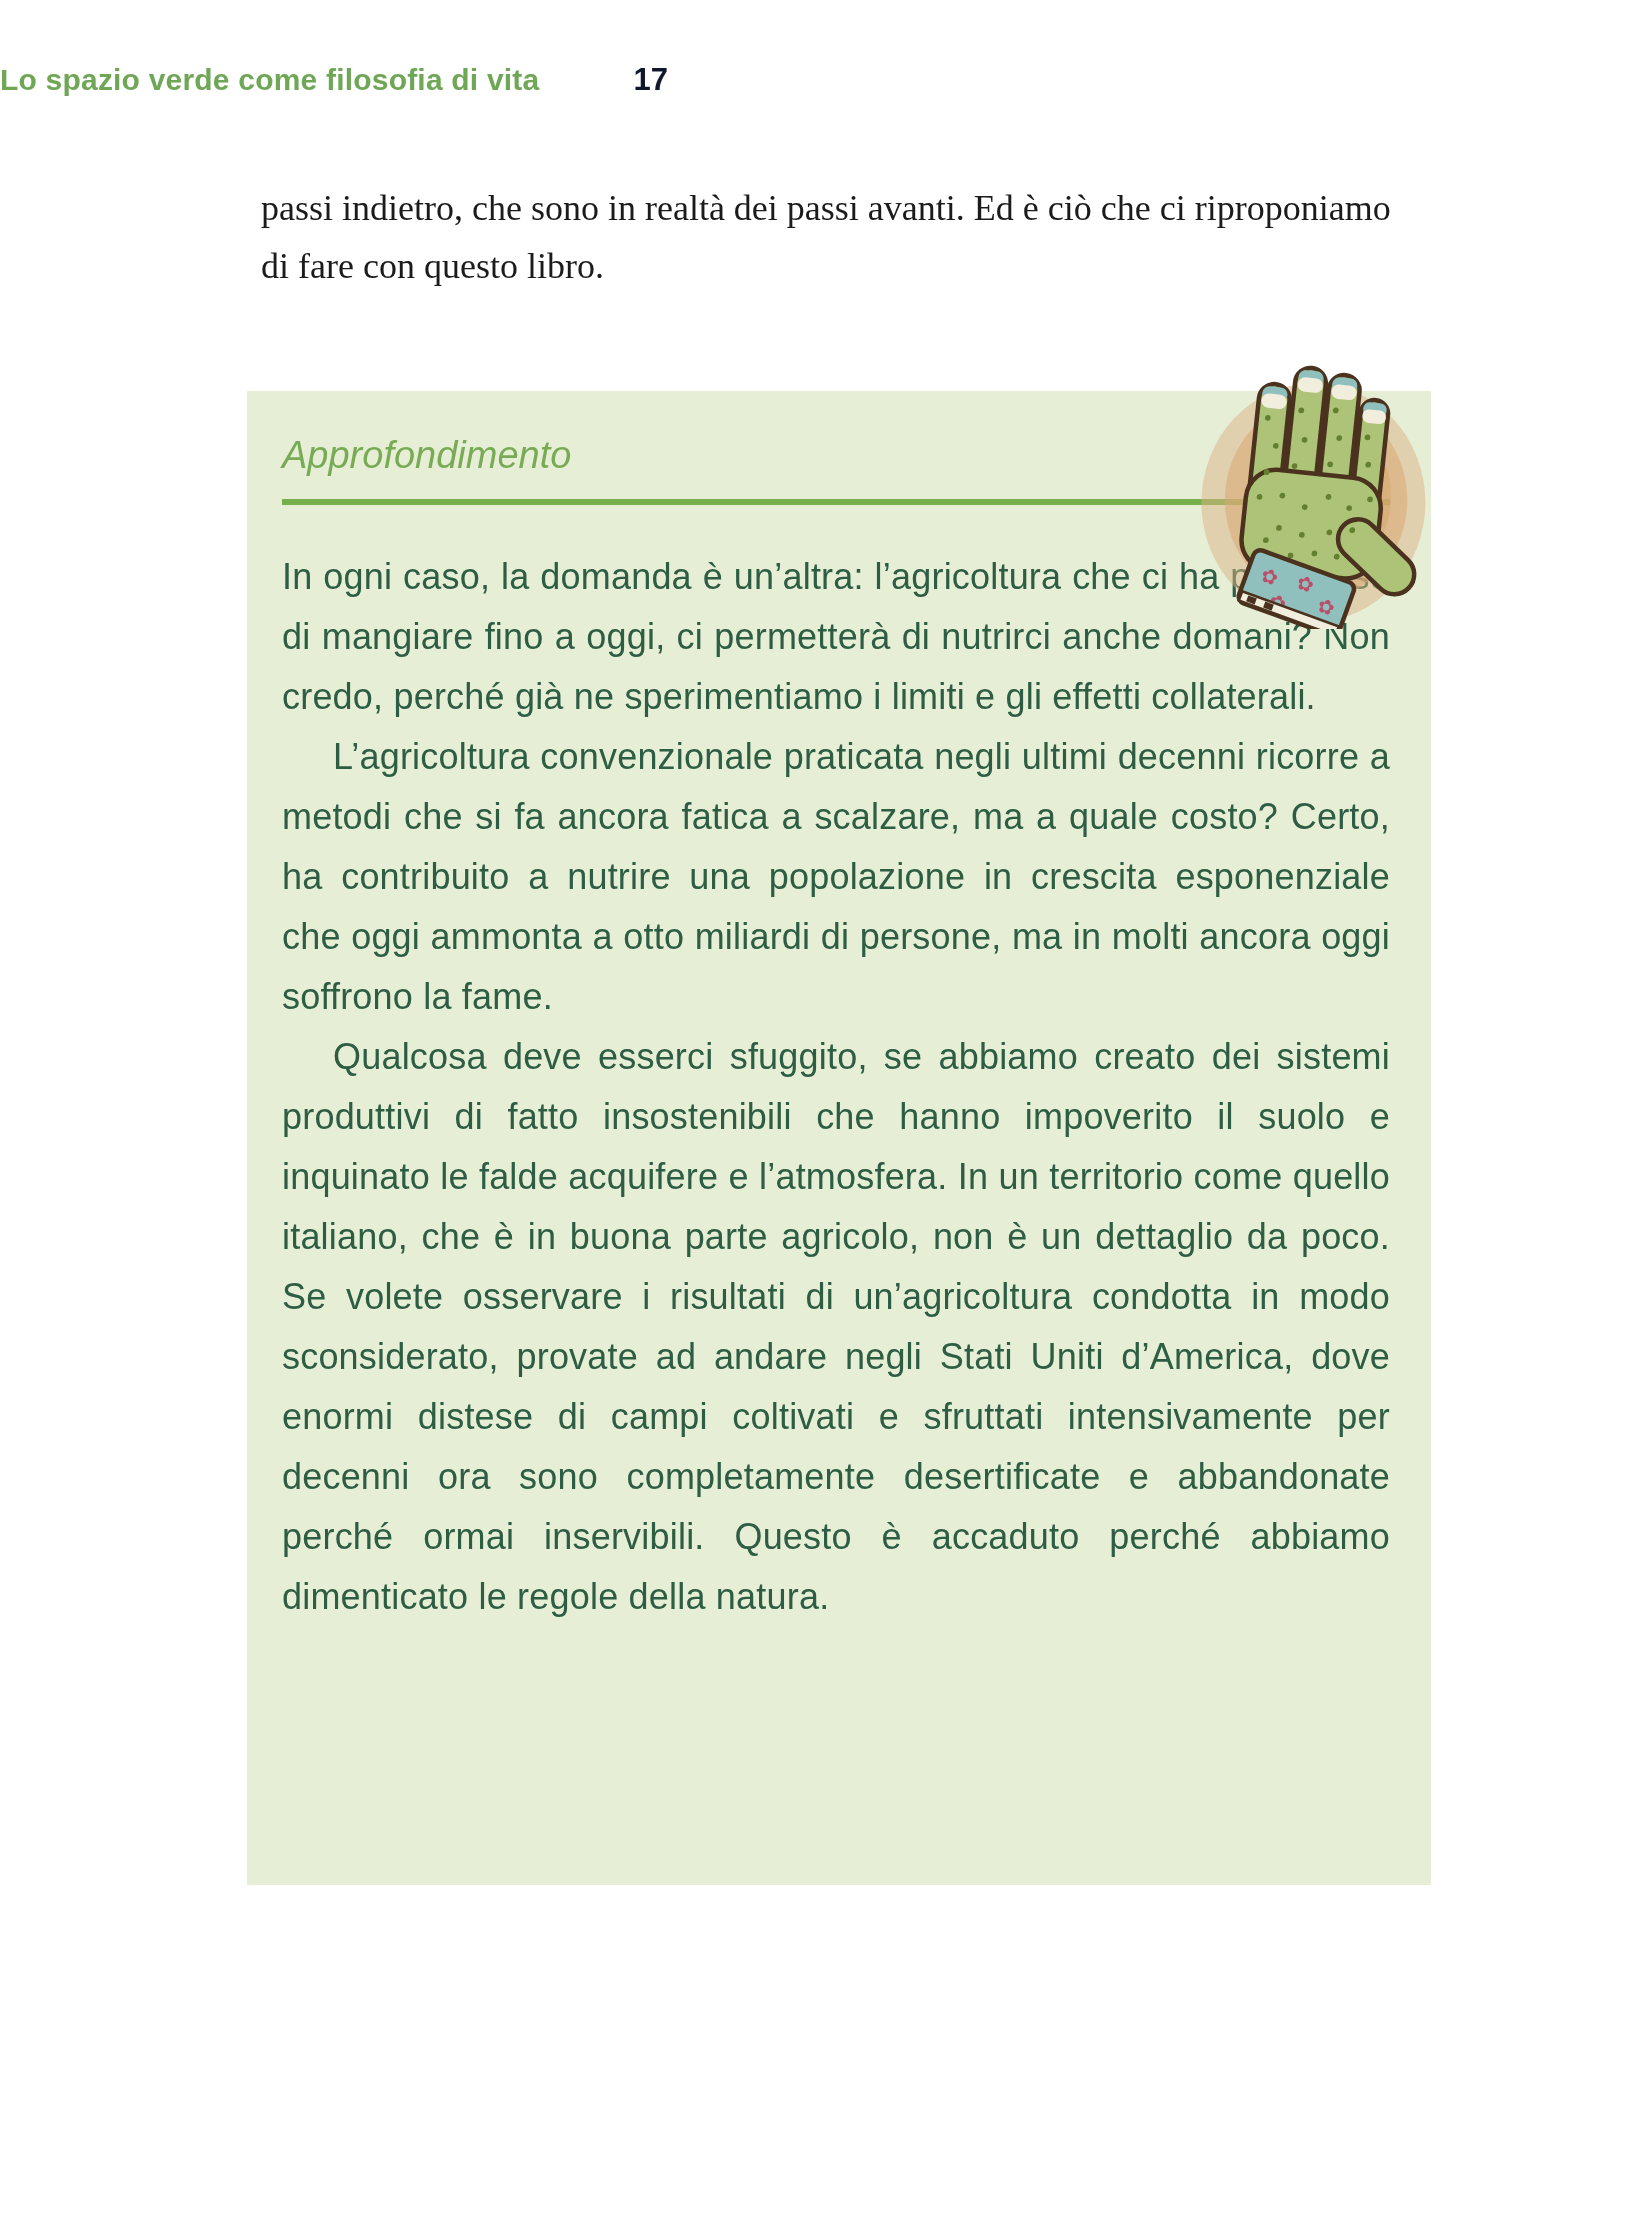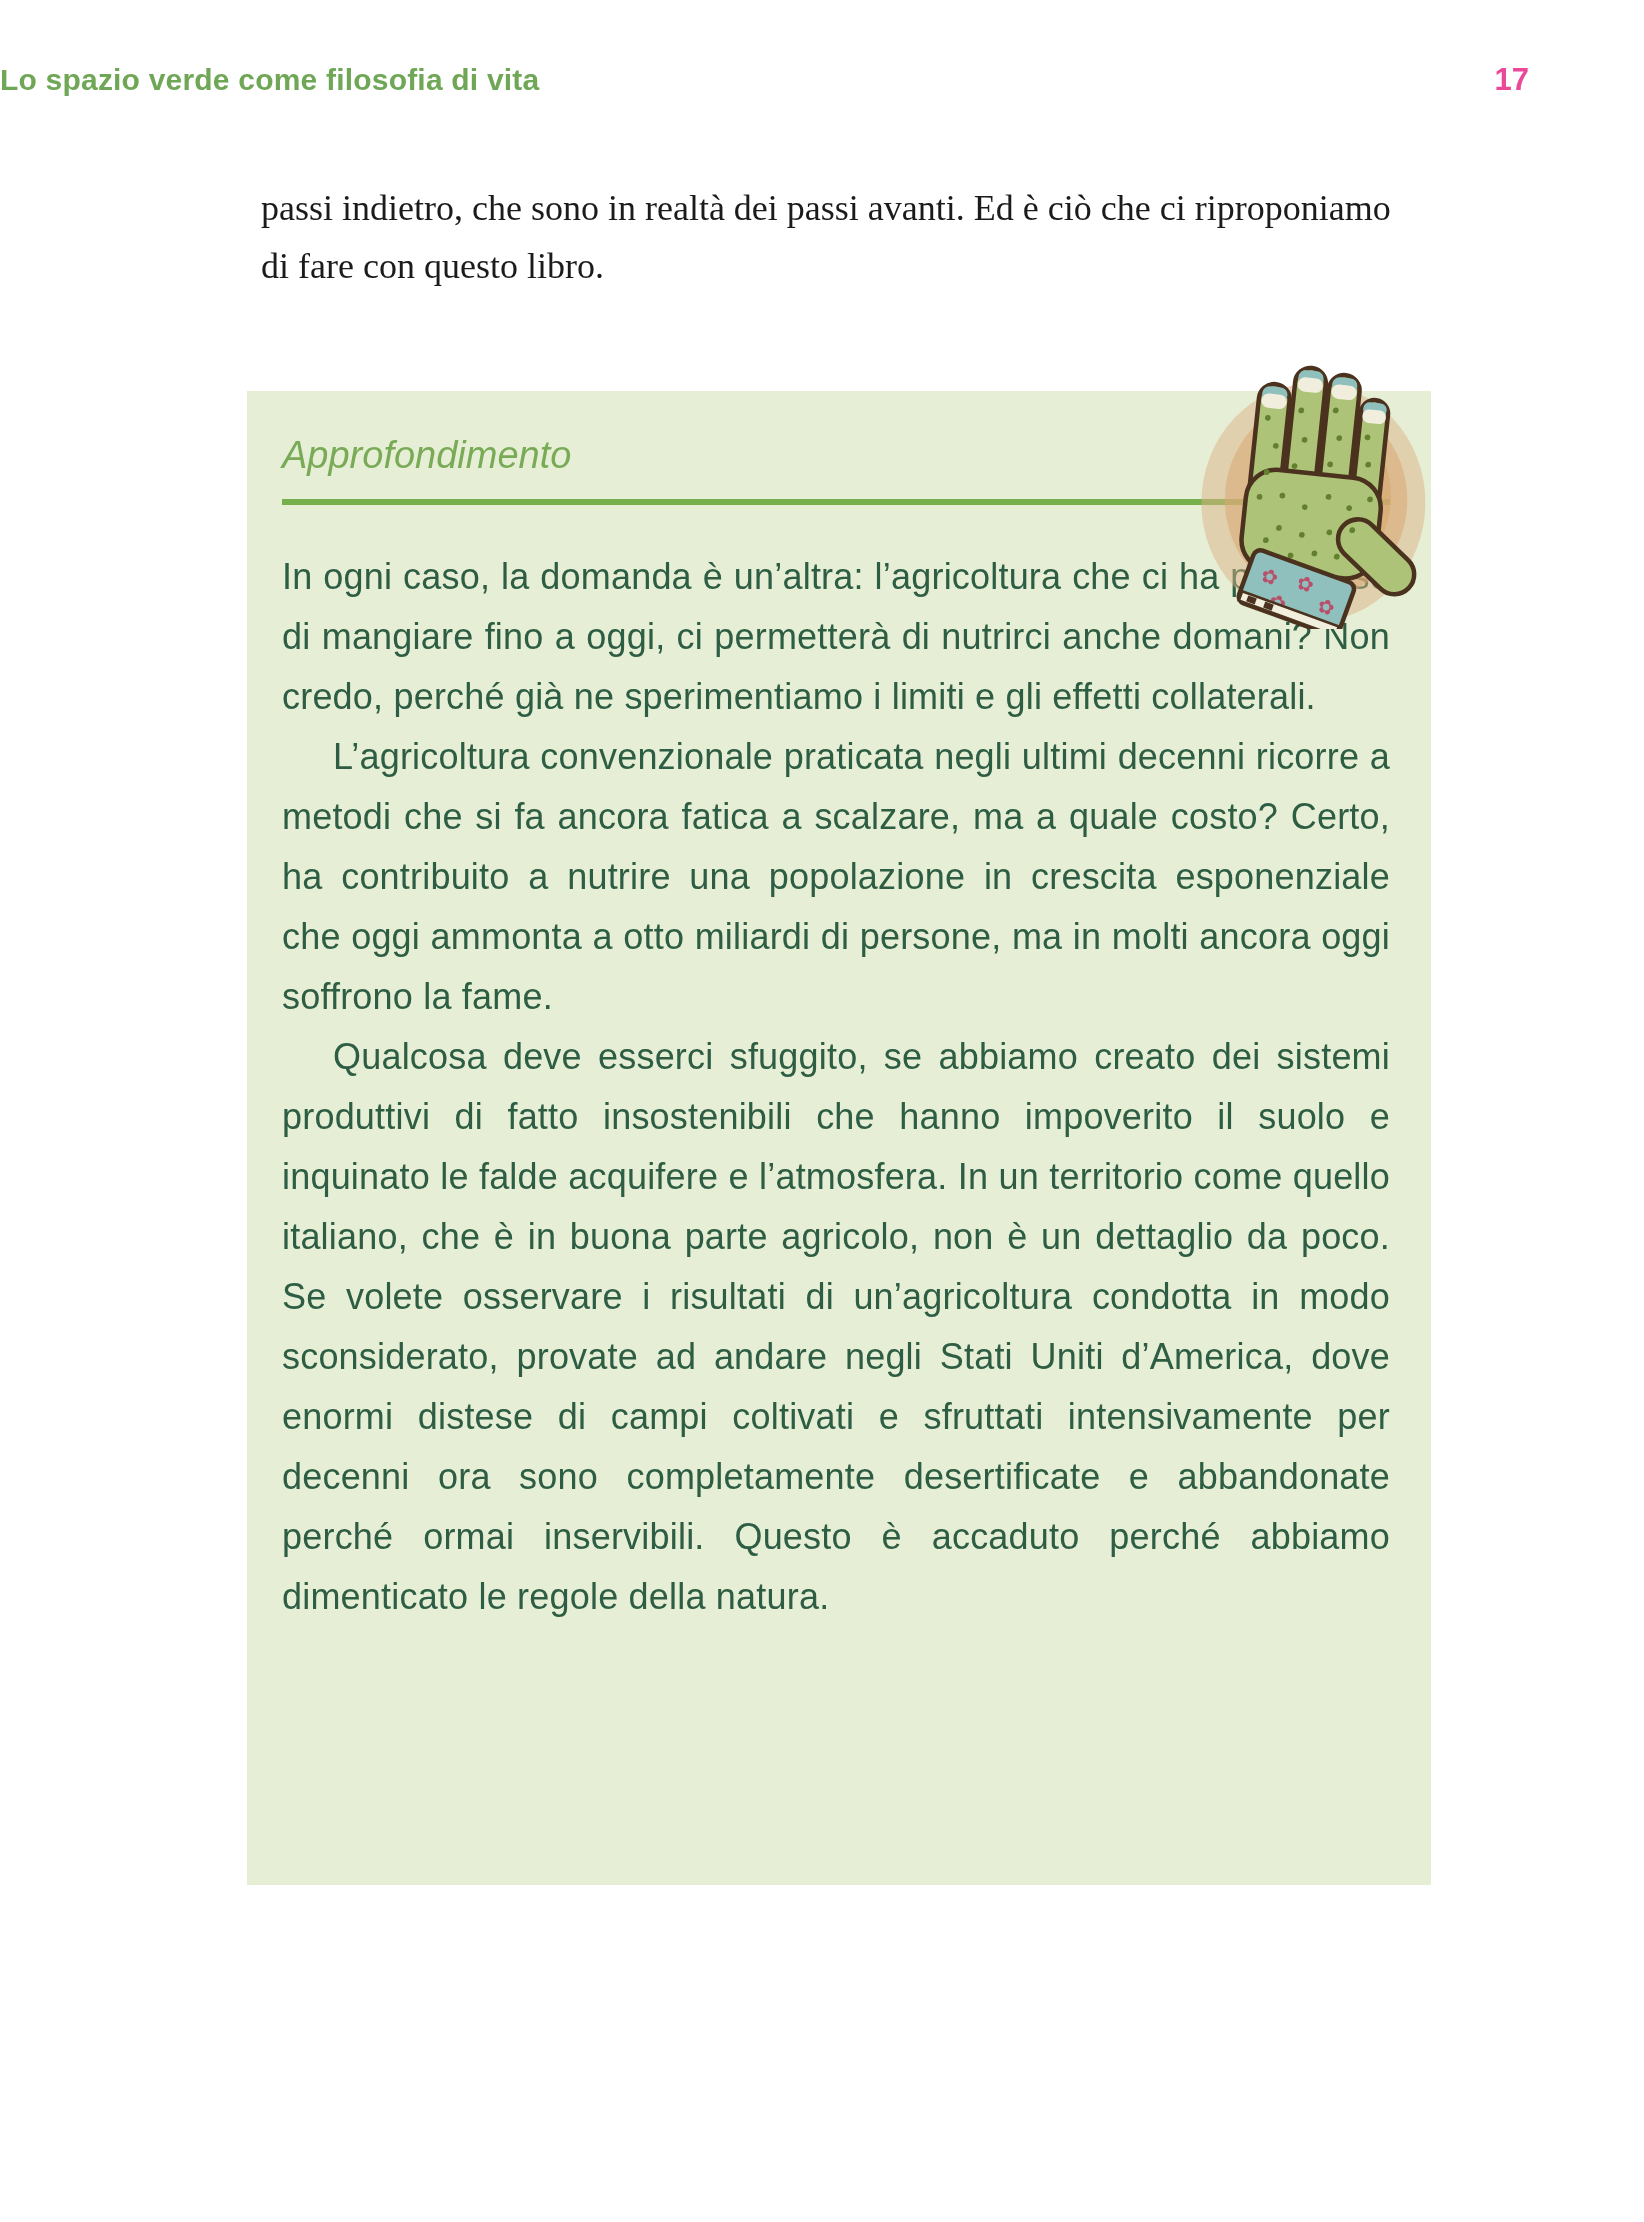--- a/index.html
+++ b/index.html
@@ -6,27 +6,27 @@
   .page{
     position:relative;
     width:1645px;height:2223px;
     background:#ffffff;
     font-family:"Liberation Sans", sans-serif;
     overflow:hidden;
   }
   
   .header{
     position:absolute;top:62px;left:0;right:116px;
-    display:flex;justify-content:space-between;align-items:baseline;gap:94px;
+    display:flex;justify-content:flex-start;align-items:baseline;gap:94px;
   }
   .running-title{
     color:#6fa757;font-weight:700;font-size:30px;letter-spacing:0.2px;
   }
   .page-number{
-    color:#ec4899;font-weight:700;font-size:31px;
+    color:#0f172a;font-weight:700;font-size:31px;
   }
   
   .intro{
     position:absolute;left:261px;top:179px;width:1158px;
     font-family:"Liberation Serif", serif;
     font-size:36px;line-height:58px;color:#1b1b1b;
     text-align:left;
   }
   
   .box{

